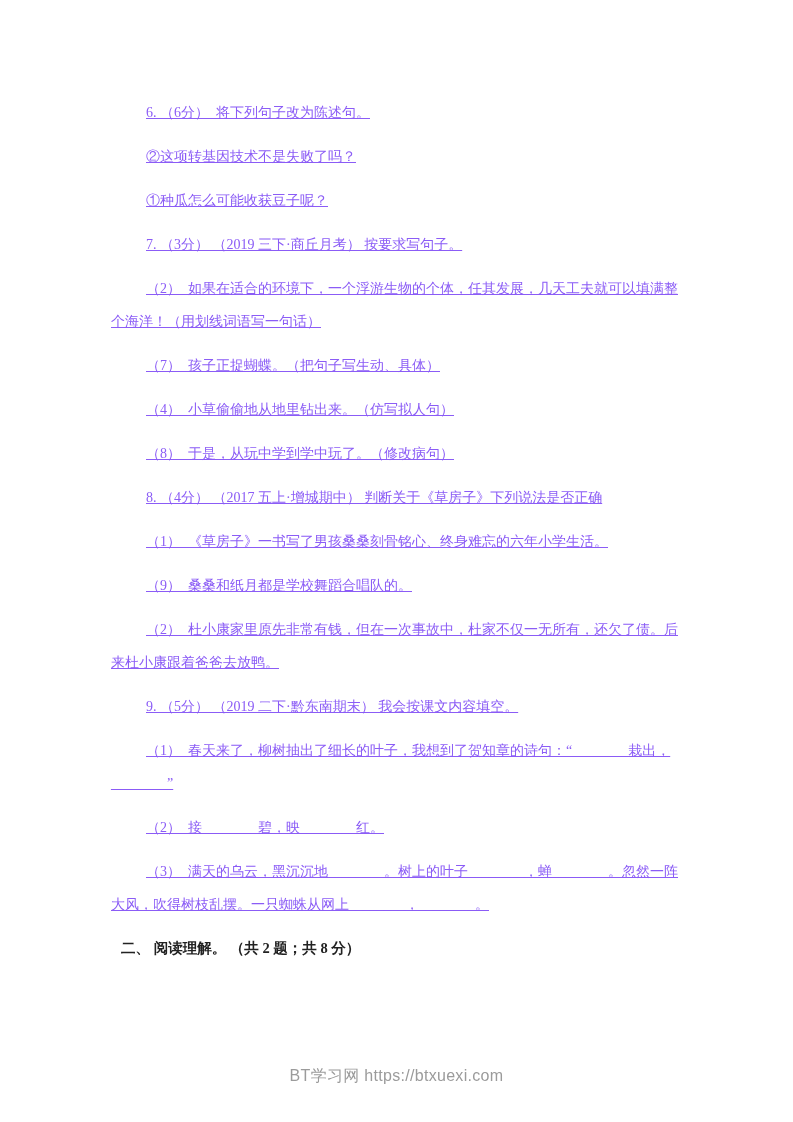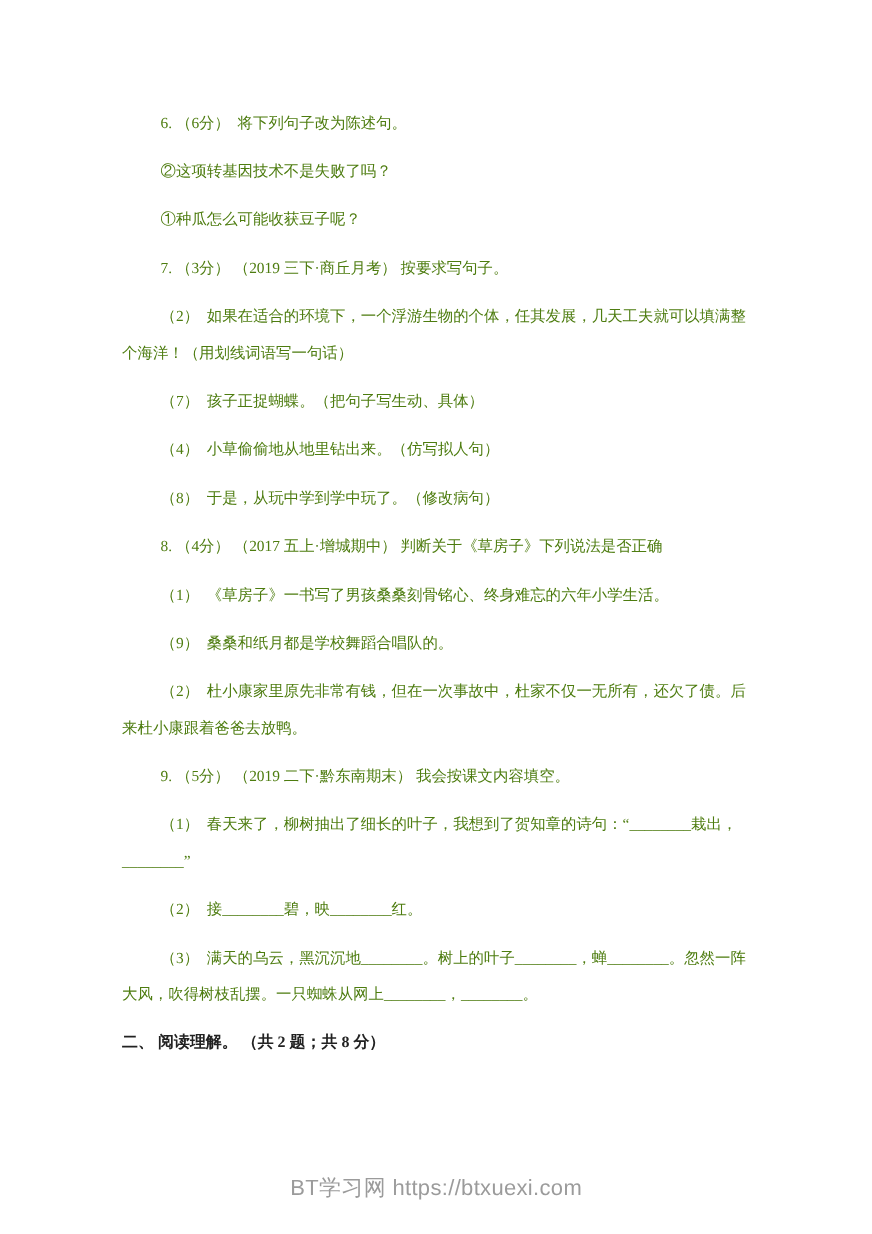--- a/index.html
+++ b/index.html
@@ -21,42 +21,43 @@
     left: 111px;
     top: 96px;
     width: 580px;
   }
   .para {
     font-size: 14px;
     line-height: 33px;
     margin: 0 0 11px 0;
     text-indent: 35px;
     white-space: pre-wrap;
-    color: #4d7c0f;
+    color: #8b5cf6;
     text-align: left;
+    text-decoration: underline;
   }
   .section-heading {
     font-size: 14.5px;
     line-height: 33px;
-    margin: 2px 0 0 0;
+    margin: 2px 0 0 10px;
     text-indent: 0;
     font-weight: bold;
     white-space: pre-wrap;
     color: #222222;
   }
   .footer {
     position: absolute;
     left: 0;
     right: 0;
     top: 1066px;
     text-align: center;
   }
   .footer a {
     font-family: "Liberation Sans", "DejaVu Sans", sans-serif;
-    font-size: 20px;
+    font-size: 16px;
     color: #9b9b9b;
     text-decoration: none;
     letter-spacing: 0.3px;
   }
 </style>
 </head>
 <body>
 
 <div class="page">
   <div class="content">

